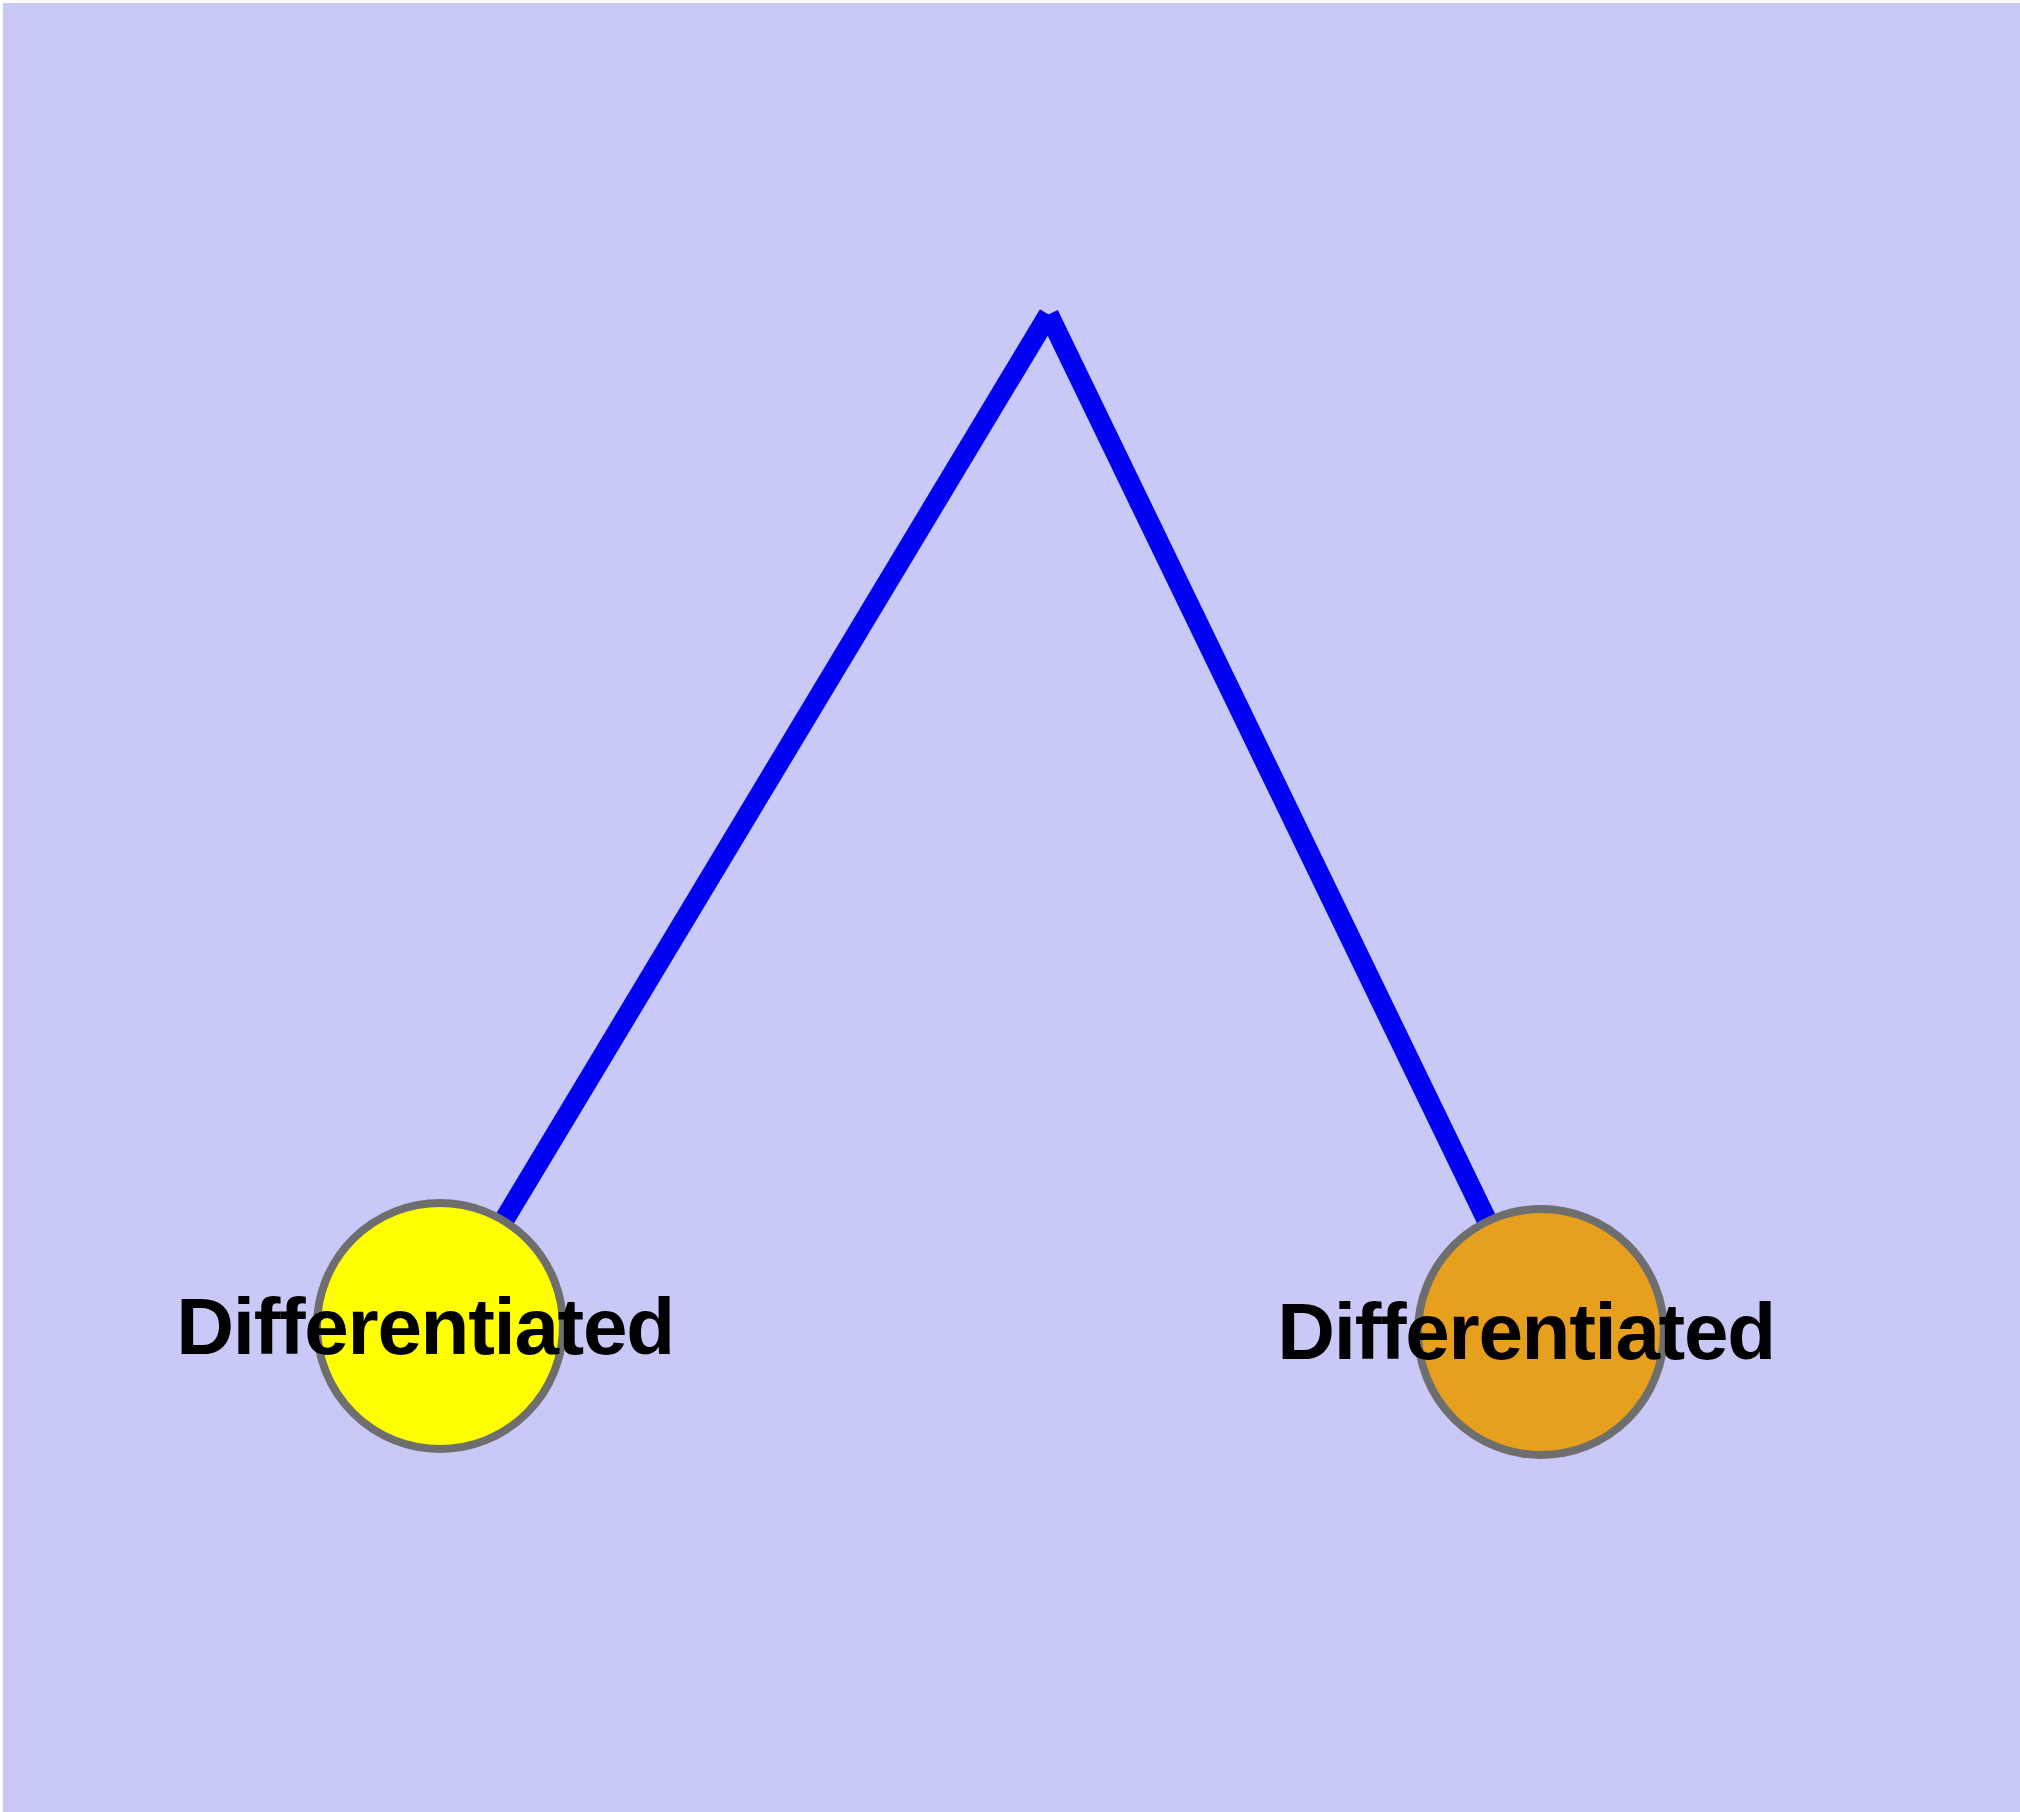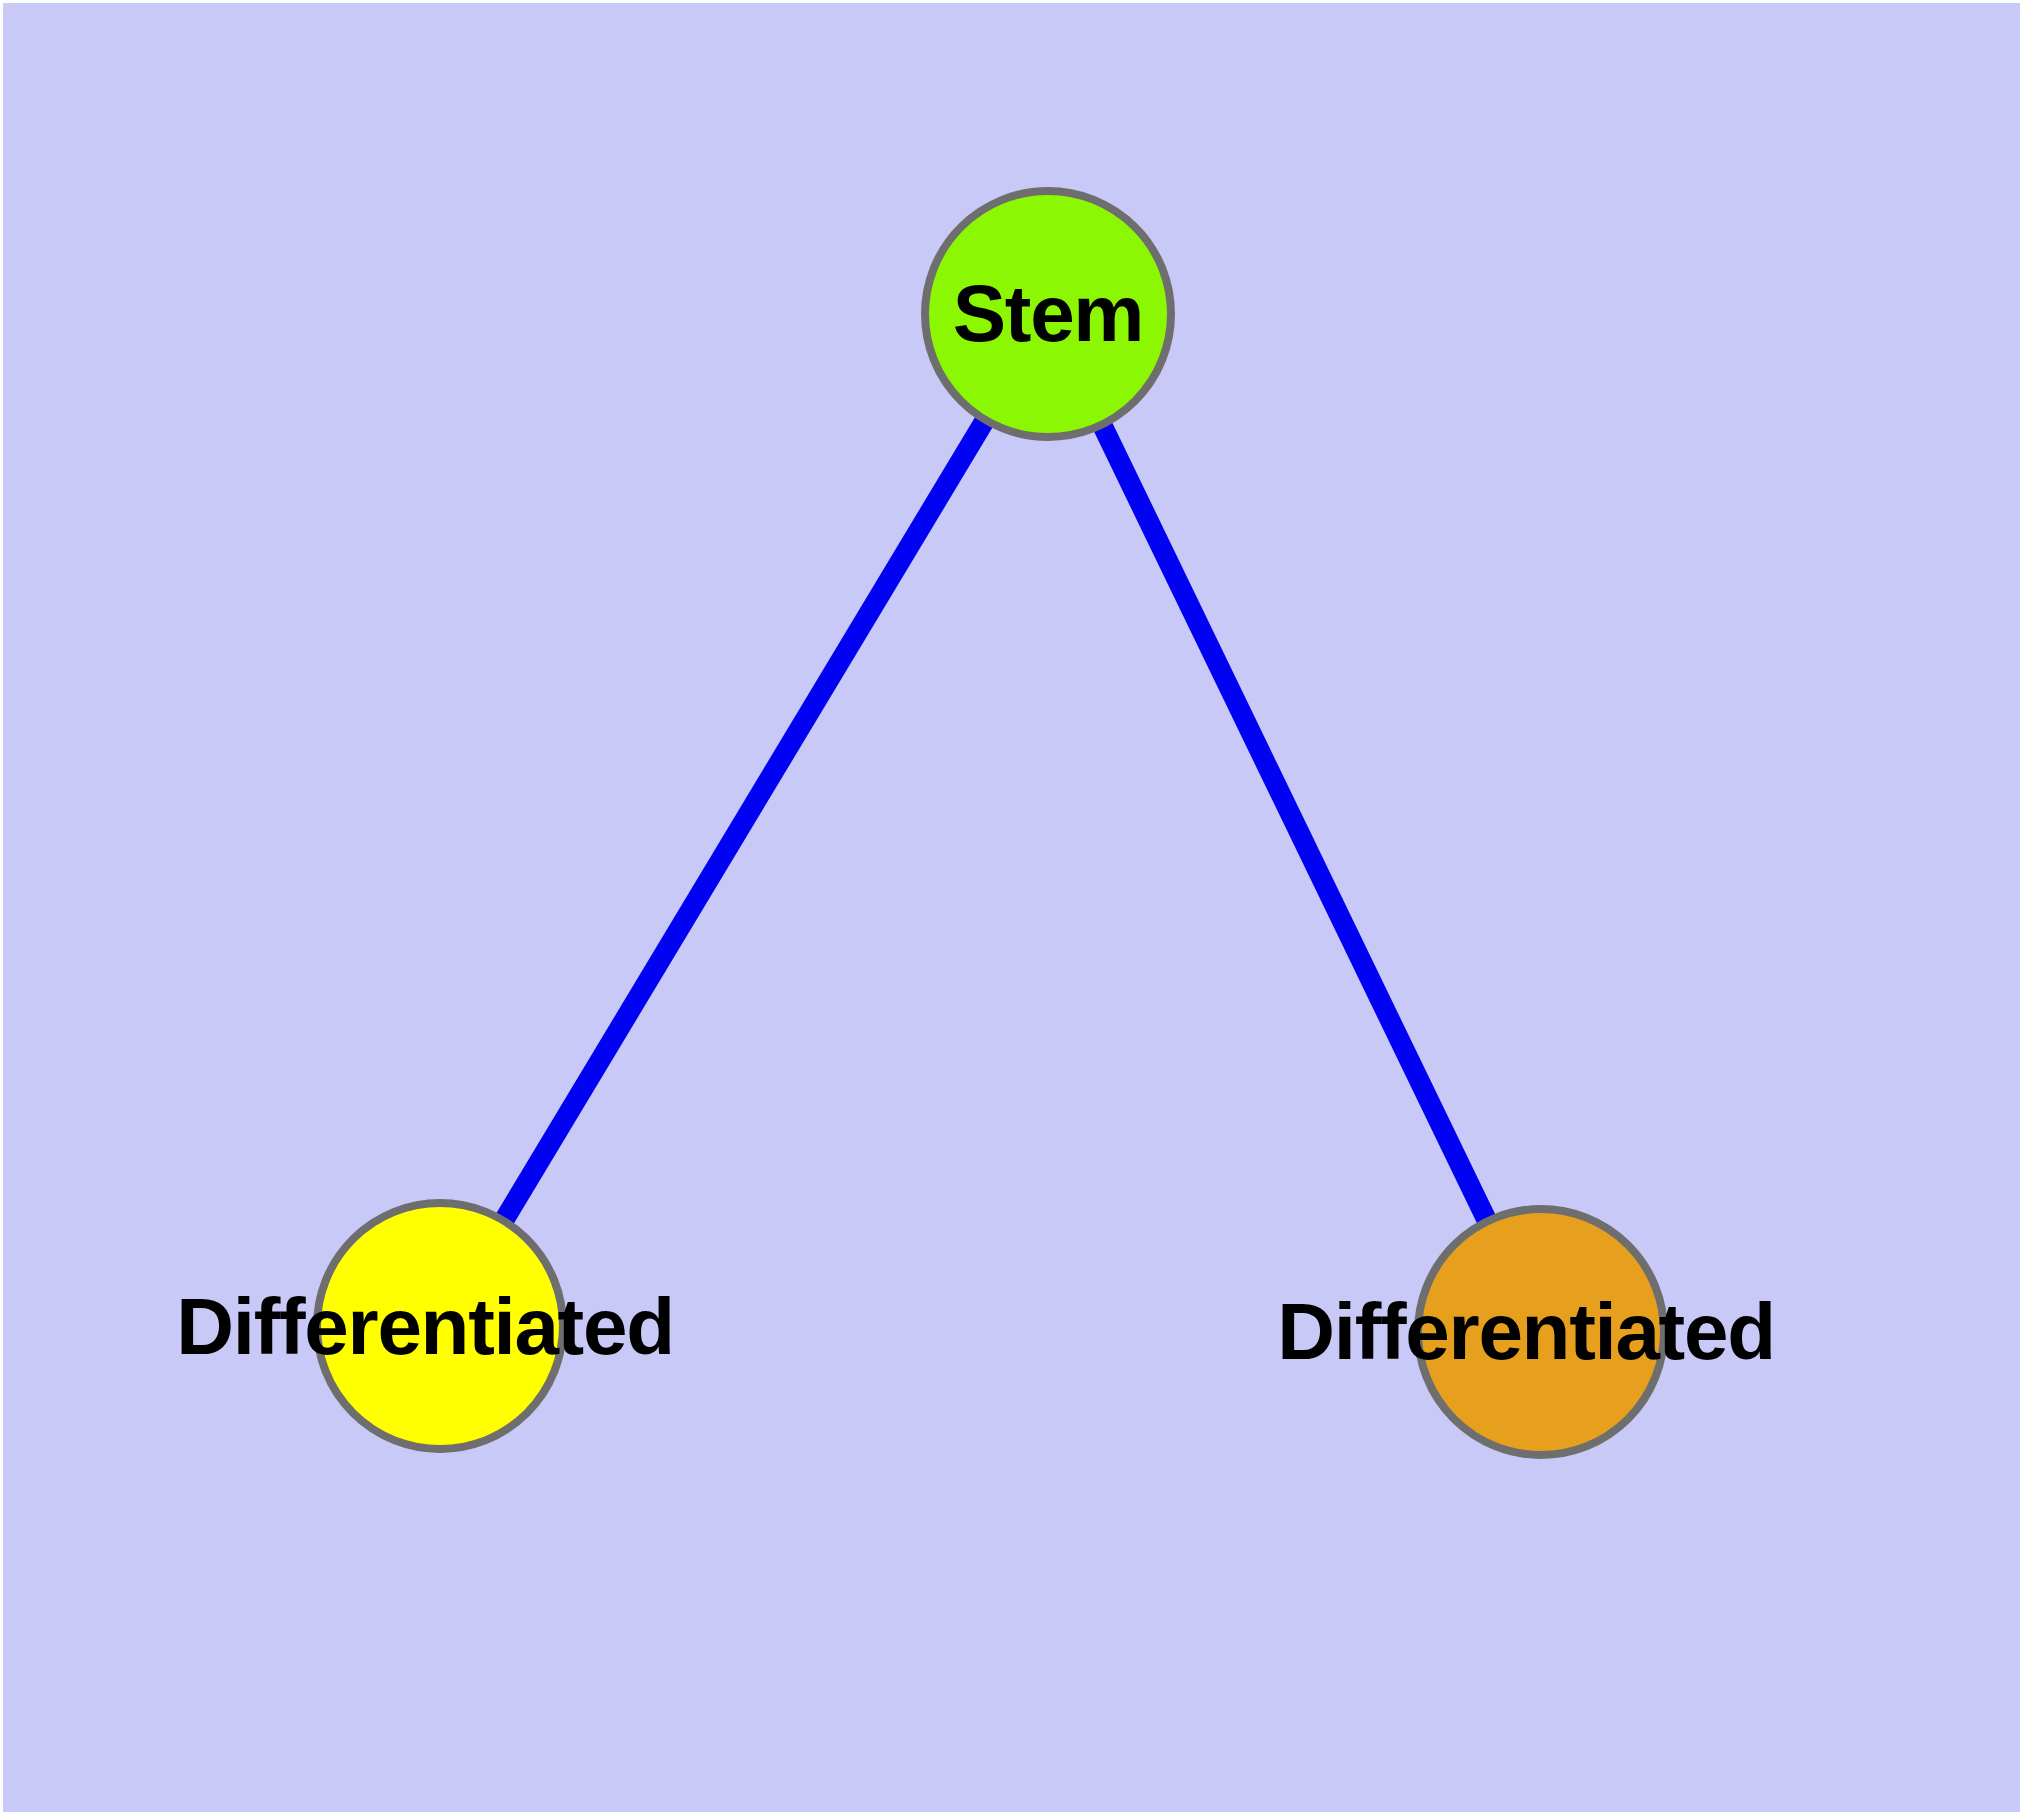--- a/index.html
+++ b/index.html
@@ -66,23 +66,20 @@
 
 <div class="stage">
 
   <div class="bg" style="background: rgb(201, 201, 247);"></div>
 
   <svg class="edges" viewBox="0 0 2384 2138" xmlns="http://www.w3.org/2000/svg">
     <line x1="1237" y1="371" x2="519" y2="1565" stroke="#0202f2" stroke-width="24"></line>
     <line x1="1237" y1="371" x2="1818" y2="1572" stroke="#0202f2" stroke-width="24"></line>
   </svg>
 
-  <div class="node node-stem" style="background: rgb(140, 247, 2); border-color: rgb(110, 110, 110);">
-    <span class="node-label">Stem</span>
-  </div>
 
   <div class="node node-type-a" style="background: rgb(255, 255, 0); border-color: rgb(110, 110, 110);"></div>
 
   <div class="node node-type-b" style="background: rgb(230, 160, 30); border-color: rgb(110, 110, 110);"></div>
 
   <div class="float-label label-type-a">
     <span>Differentiated</span>
   </div>
 
   <div class="float-label label-type-b">

